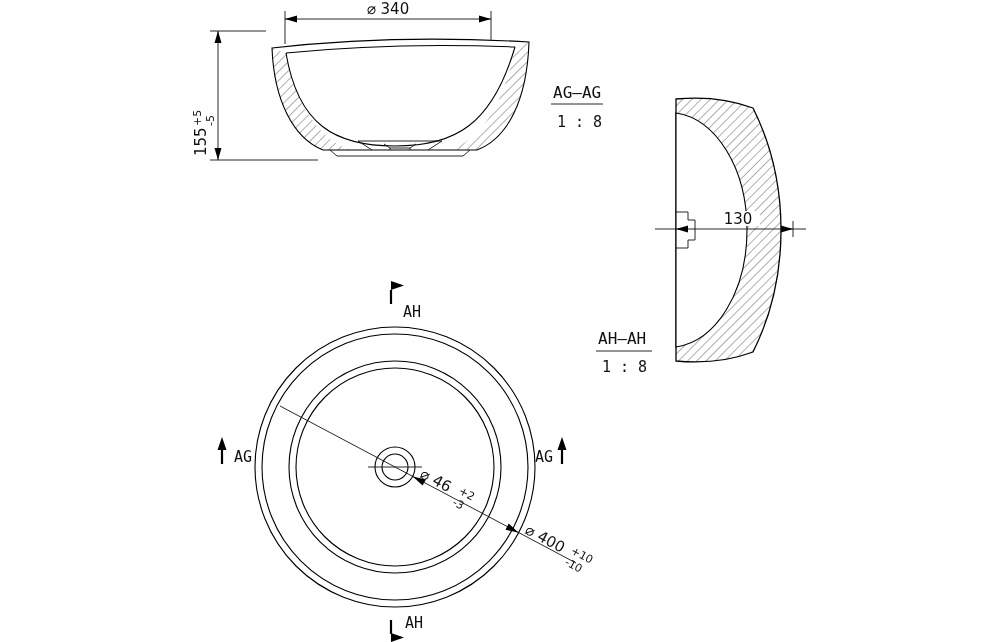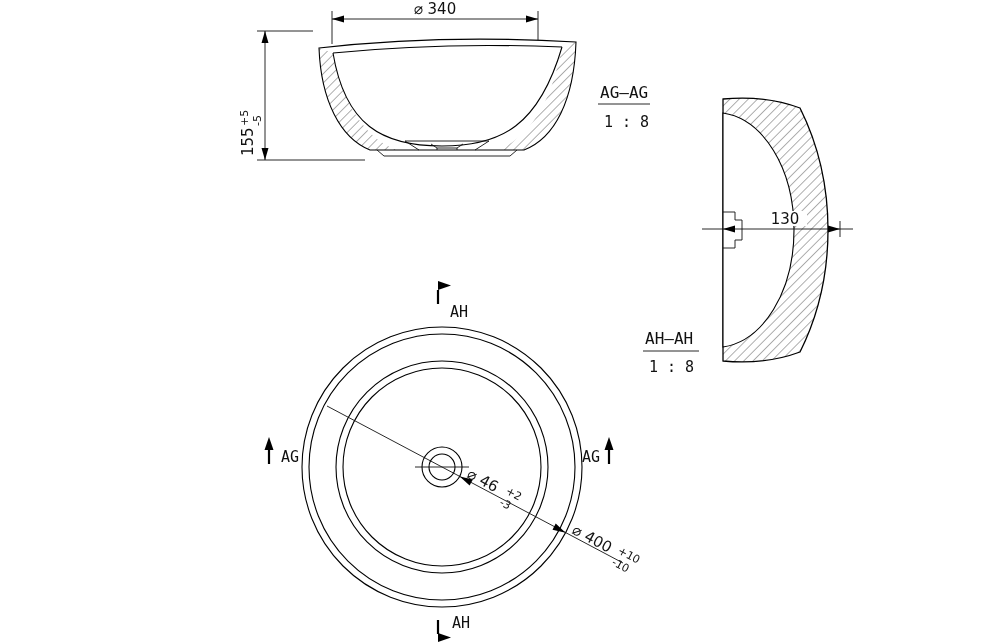--- a/index.html
+++ b/index.html
@@ -1,16 +1,16 @@
 <!DOCTYPE html>
 <html><head>
 <meta charset="utf-8">
 <style>
   html,body{margin:0;padding:0;background:#ffffff;}
-  .stage{position:relative;width:840px;height:642px;background:#ffffff;overflow:hidden;margin-left:47px;}
+  .stage{position:relative;width:840px;height:642px;background:#ffffff;overflow:hidden;}
   svg{display:block;}
   .dim{font-family:"DejaVu Sans","Liberation Sans",sans-serif;font-size:15px;fill:#111;}
   .dim-sm{font-family:"DejaVu Sans","Liberation Sans",sans-serif;font-size:11px;fill:#111;}
   .lbl{font-family:"DejaVu Sans Mono","Liberation Mono",monospace;font-size:16px;fill:#111;}
   .lbl-sm{font-family:"DejaVu Sans Mono","Liberation Mono",monospace;font-size:15px;fill:#111;}
   .mark{font-family:"DejaVu Sans Mono","Liberation Mono",monospace;font-size:15px;fill:#111;}
   .thin{stroke:#111;stroke-width:0.9;fill:none;}
   .edge{stroke:#000;stroke-width:1.1;fill:none;}
   .arrow{fill:#000;stroke:none;}
   .stem{stroke:#000;stroke-width:2.2;}

